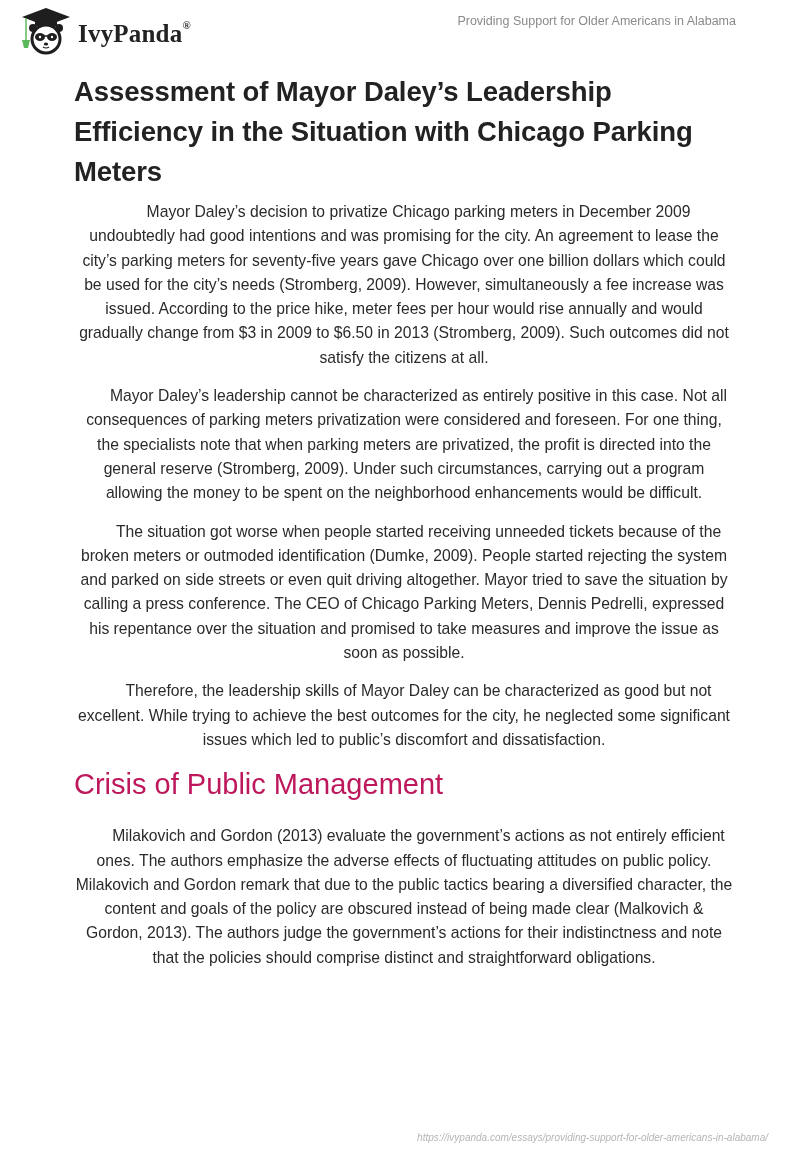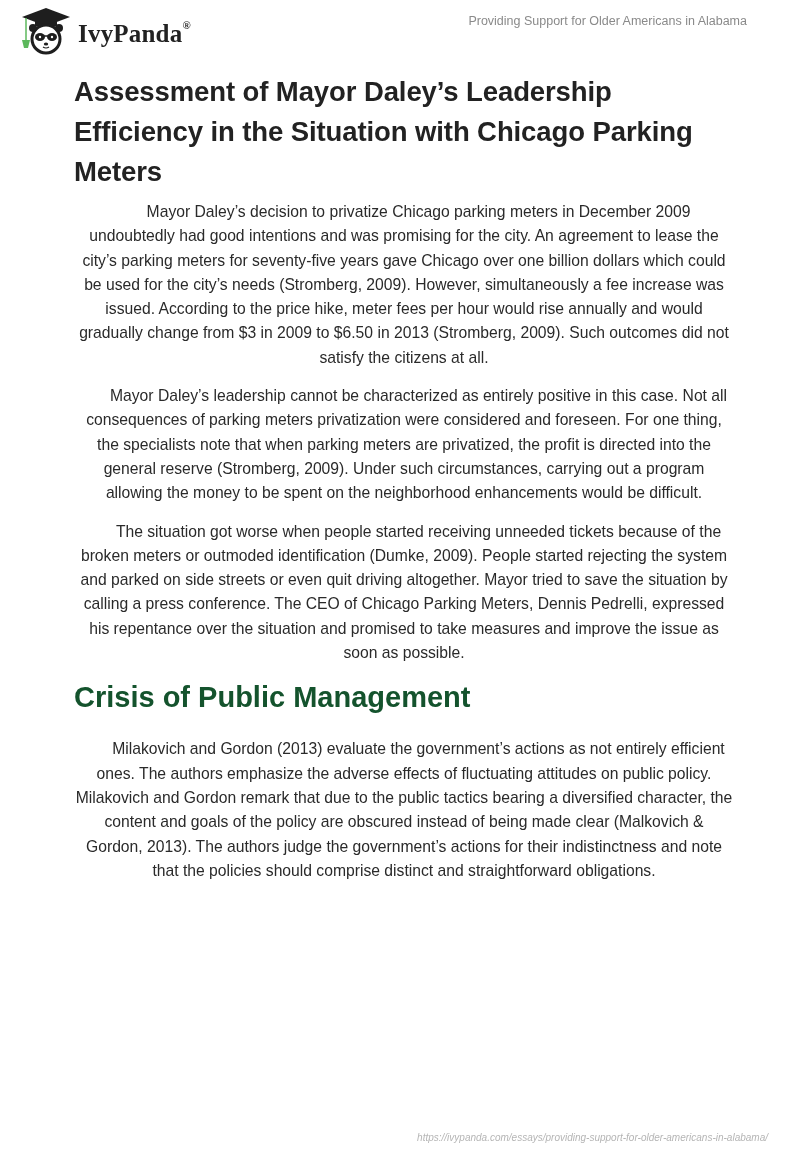--- a/index.html
+++ b/index.html
@@ -43,45 +43,45 @@
       letter-spacing: 0.2px;
     }
     .logo-reg {
       font-size: 11px;
       vertical-align: super;
       position: relative;
       top: -4px;
     }
     .header-title {
       position: absolute;
-      right: 33px;
+      right: 44px;
       top: 14px;
       font-size: 12.5px;
       color: #8a8a8a;
     }
     .content {
       position: absolute;
       left: 74px;
       top: 72px;
       width: 660px;
     }
     h1 {
       font-size: 27.5px;
       font-weight: bold;
       line-height: 40px;
       margin: 0 0 8px 0;
       color: #222222;
       letter-spacing: -0.1px;
     }
     h2 {
       font-size: 29px;
-      font-weight: bold;
+      font-weight: normal;
       line-height: 36px;
       margin: 8px 0 22px 0;
-      color: #14532d;
+      color: #be185d;
     }
     p {
       font-size: 15.7px;
       line-height: 24.3px;
       margin: 0 0 14px 0;
       text-indent: 29px;
       color: #2a2a2a;
       text-align: center;
     }
     .footer-url {
@@ -123,17 +123,18 @@
     <span class="logo-text"><span>IvyPanda</span><span class="logo-reg">®</span></span>
   </div>
   <div class="header-title">Providing Support for Older Americans in Alabama</div>
 </div>
 
 <div class="content">
   <h1>Assessment of Mayor Daley’s Leadership Efficiency in the Situation with Chicago Parking Meters</h1>
   <p>Mayor Daley’s decision to privatize Chicago parking meters in December 2009 undoubtedly had good intentions and was promising for the city. An agreement to lease the city’s parking meters for seventy-five years gave Chicago over one billion dollars which could be used for the city’s needs (Stromberg, 2009). However, simultaneously a fee increase was issued. According to the price hike, meter fees per hour would rise annually and would gradually change from $3 in 2009 to $6.50 in 2013 (Stromberg, 2009). Such outcomes did not satisfy the citizens at all.</p>
   <p>Mayor Daley’s leadership cannot be characterized as entirely positive in this case. Not all consequences of parking meters privatization were considered and foreseen. For one thing, the specialists note that when parking meters are privatized, the profit is directed into the general reserve (Stromberg, 2009). Under such circumstances, carrying out a program allowing the money to be spent on the neighborhood enhancements would be difficult.</p>
   <p>The situation got worse when people started receiving unneeded tickets because of the broken meters or outmoded identification (Dumke, 2009). People started rejecting the system and parked on side streets or even quit driving altogether. Mayor tried to save the situation by calling a press conference. The CEO of Chicago Parking Meters, Dennis Pedrelli, expressed his repentance over the situation and promised to take measures and improve the issue as soon as possible.</p>
+  <p>Therefore, the leadership skills of Mayor Daley can be characterized as good but not excellent. While trying to achieve the best outcomes for the city, he neglected some significant issues which led to public’s discomfort and dissatisfaction.</p>
   <h2>Crisis of Public Management</h2>
   <p>Milakovich and Gordon (2013) evaluate the government’s actions as not entirely efficient ones. The authors emphasize the adverse effects of fluctuating attitudes on public policy. Milakovich and Gordon remark that due to the public tactics bearing a diversified character, the content and goals of the policy are obscured instead of being made clear (Malkovich &amp; Gordon, 2013). The authors judge the government’s actions for their indistinctness and note that the policies should comprise distinct and straightforward obligations.</p>
 </div>
 
 <div class="footer-url">https://ivypanda.com/essays/providing-support-for-older-americans-in-alabama/</div>
 
 </body></html>

